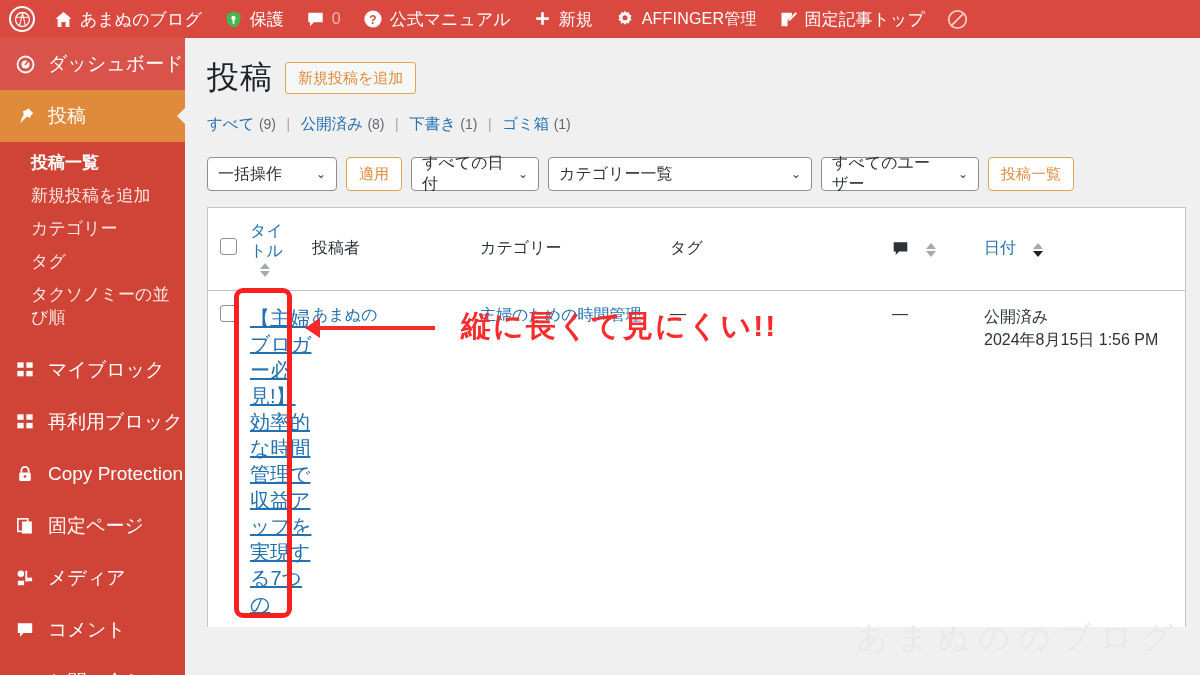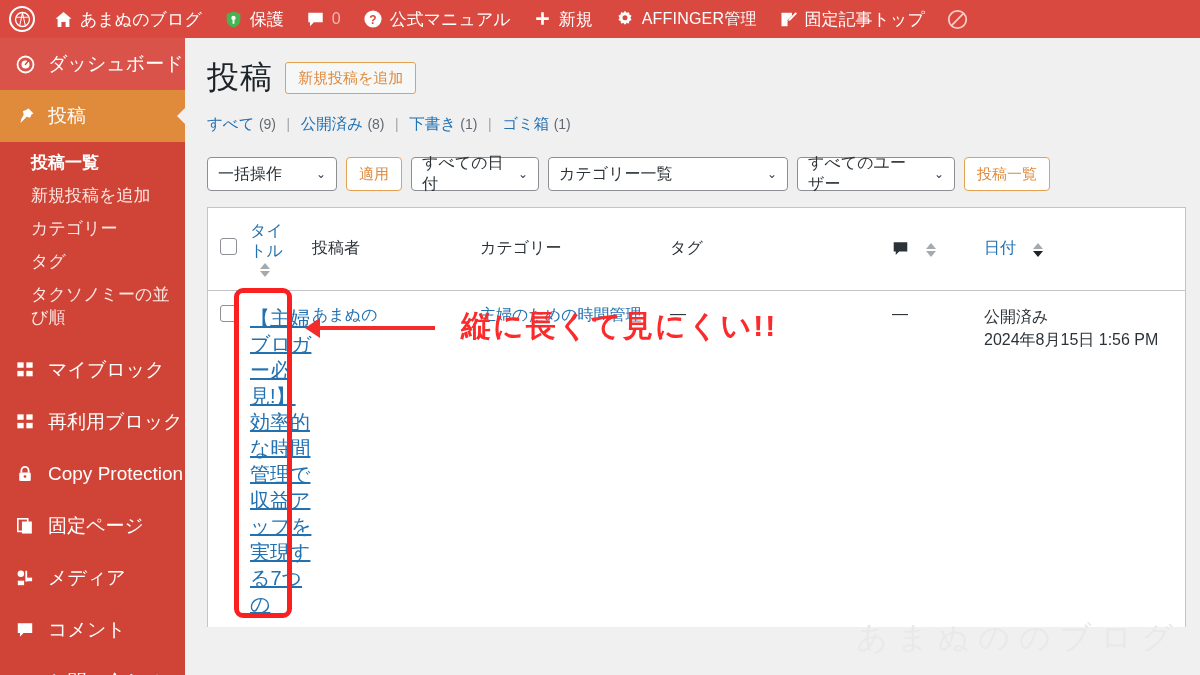--- a/index.html
+++ b/index.html
@@ -122,21 +122,21 @@
     border: 1px solid #8c8f94;
     border-radius: 4px;
     height: 34px;
     font-size: 16px;
     color: #2c3338;
     padding: 0 10px;
   }
   .select-box .chev { margin-left: 12px; color: #3c434a; font-size: 12px; }
   .sel-bulk { width: 130px; }
   .sel-date  { width: 128px; }
-  .sel-cat   { width: 240px; }
+  .sel-cat   { width: 264px; }
   .sel-user  { width: 158px; }
   .btn-outline {
     background: #ffffff;
     border: 1px solid #e2a251;
     border-radius: 4px;
     color: #e08a3c;
     height: 34px;
     font-size: 15px;
     padding: 0 12px;
     display: inline-flex; align-items: center;

